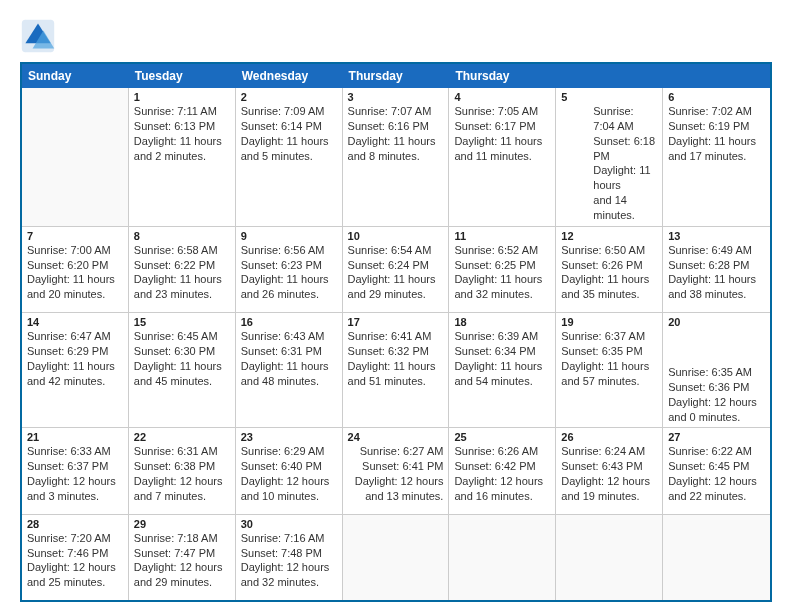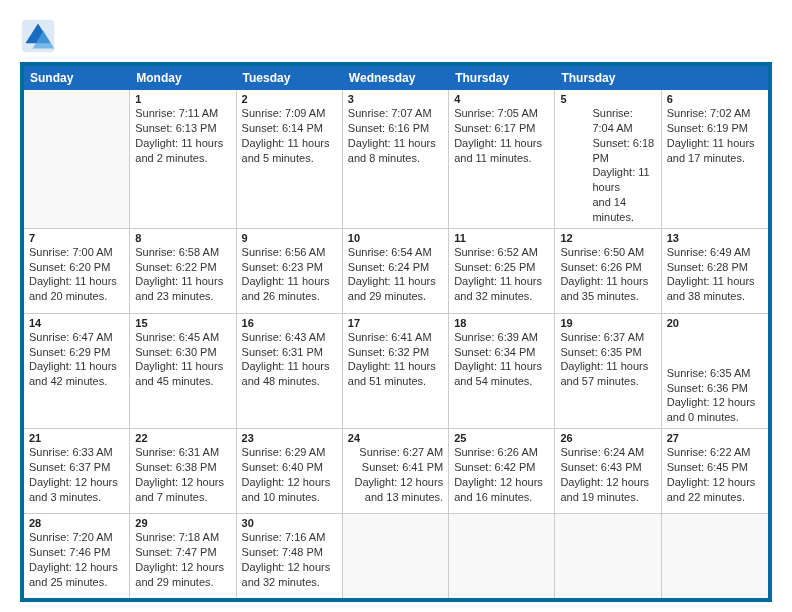--- a/index.html
+++ b/index.html
@@ -104,21 +104,21 @@
       color: #222;
       display: block;
       margin-bottom: 1px;
     }
     .cell-text {
       font-size: 11px;
       line-height: 1.35;
       color: #333;
     }
     .outer-border {
-      border: 4px solid #0369a1;
+      border: 2px solid #0369a1;
       flex: 1;
       display: flex;
       flex-direction: column;
     }
   </style>
 </head>
 <body>
 
 <div class="page">
   <div class="header">
@@ -135,21 +135,20 @@
     </div>
     <div class="title-block">
       <div class="month-title"></div>
       <div class="location"></div>
     </div>
   </div>
 
   <div class="outer-border">
     <div class="cal-header">
     <div class="cal-header-cell">Sunday</div>
-        <div class="cal-header-cell">Monday</div>
         <div class="cal-header-cell">Tuesday</div>
         <div class="cal-header-cell">Wednesday</div>
         <div class="cal-header-cell">Thursday</div>
         <div class="cal-header-cell">Thursday</div>
       </div>
     <div class="cal-body">
     <div class="cal-row">
           <div class="cal-cell empty"></div>
           <div class="cal-cell">
             <span class="day-num">1</span>

